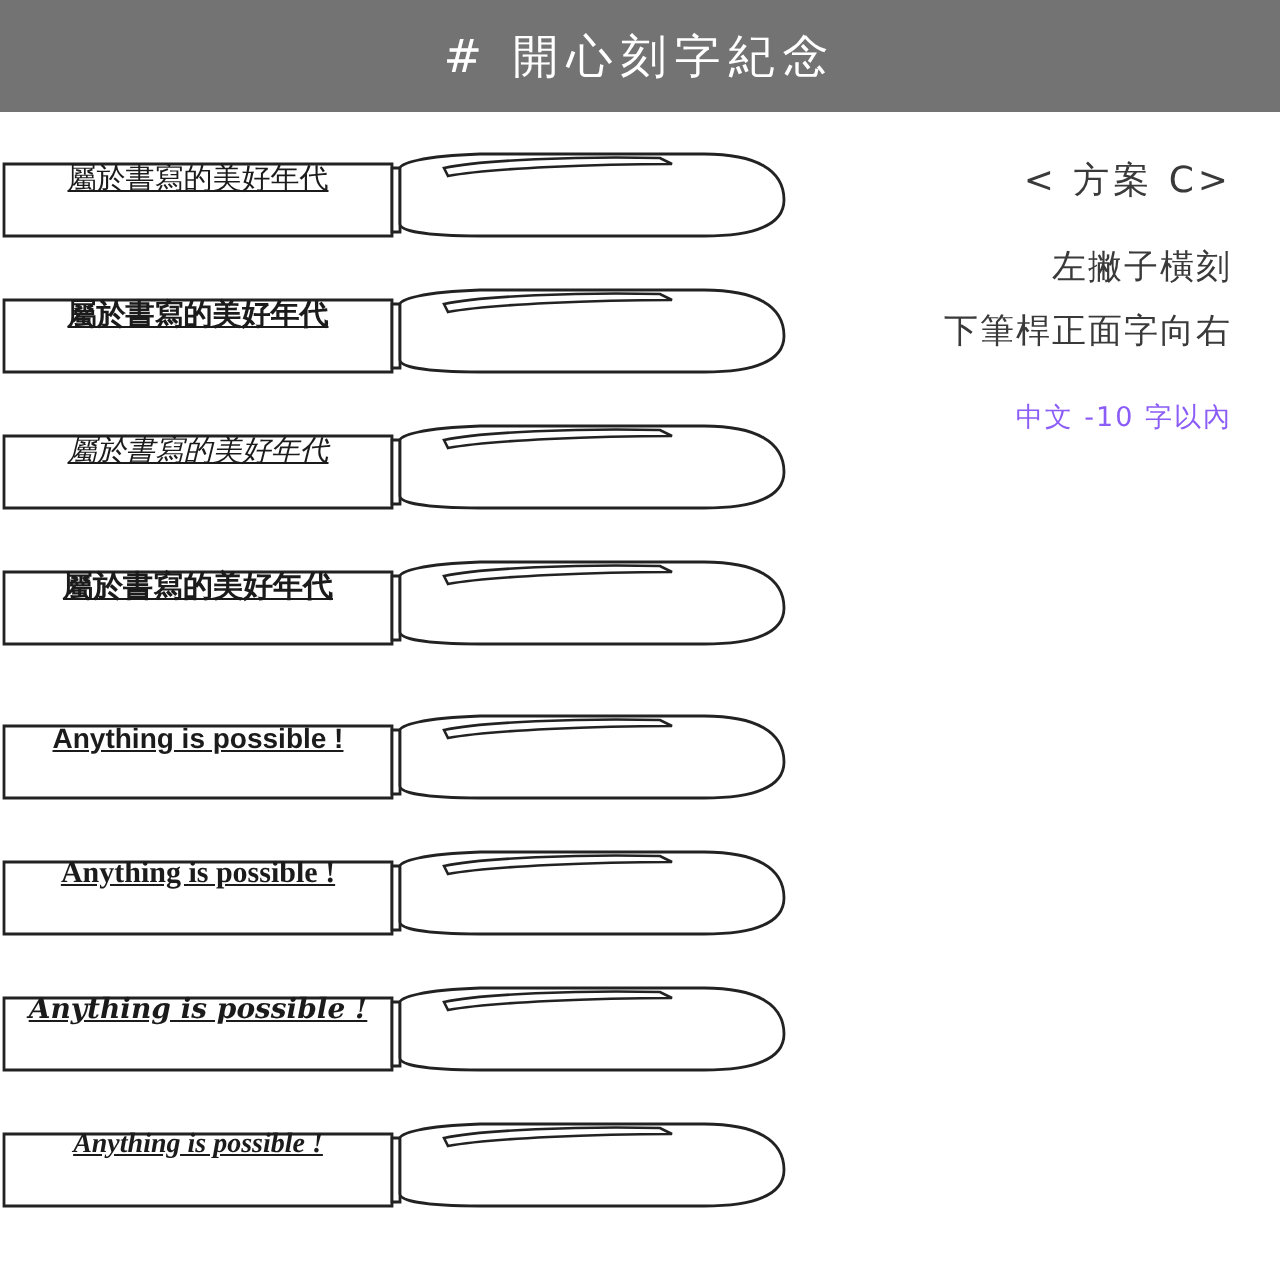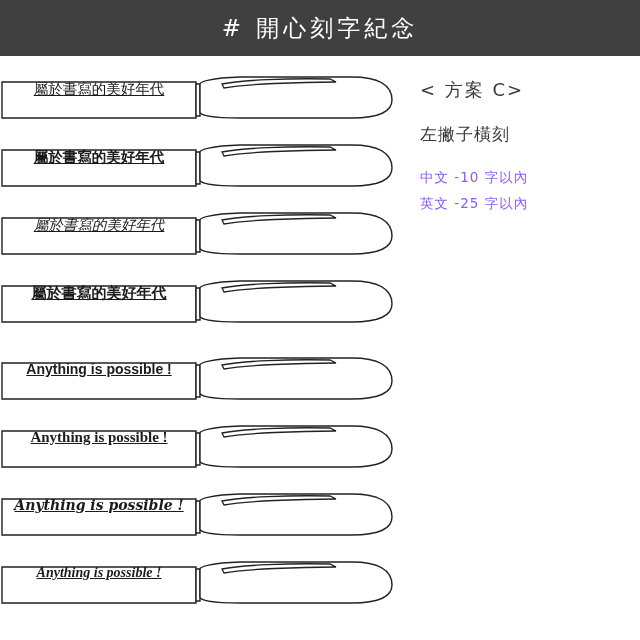--- a/index.html
+++ b/index.html
@@ -15,21 +15,21 @@
     position: relative;
   }
 
   
   #header-bar {
     position: absolute;
     left: 0;
     top: 0;
     width: 640px;
     height: 56px;
-    background: #404040;
+    background: #737373;
     display: flex;
     align-items: center;
     justify-content: center;
   }
   #header-title {
     color: #ffffff;
     font-size: 23px;
     letter-spacing: 4px;
     font-family: "DejaVu Sans", sans-serif;
     font-weight: 400;
@@ -83,21 +83,21 @@
   .eng-en-2 { font-family: "Liberation Serif", serif; font-weight: 700; font-size: 15px; }
   .eng-en-3 { font-family: "DejaVu Serif", serif; font-weight: 700; font-style: italic; font-size: 14px; }
   .eng-en-4 { font-family: "Liberation Serif", serif; font-weight: 700; font-style: italic; font-size: 14px; }
 
   
   #info-panel {
     position: absolute;
     right: 24px;
     top: 22px;
     width: 196px;
-    text-align: left;
+    text-align: right;
     color: #3a3a3a;
   }
   #plan-label {
     font-size: 18px;
     letter-spacing: 2px;
     font-family: "DejaVu Sans", sans-serif;
     margin-bottom: 16px;
   }
   .info-line-main {
     font-size: 17px;
@@ -206,19 +206,19 @@
         <path d="M222,24 C240,20 290,18 330,19 L336,22 C300,22 245,24 224,28 Z" fill="#ffffff" stroke="#222" stroke-width="1.3"></path>
       </svg>
       <div class="engrave-text eng-en-4">Anything is possible !</div>
     </div>
 
   </div>
 
   <div id="info-panel">
     <div id="plan-label">&lt; 方案 C&gt;</div>
     <div class="info-line-main">左撇子橫刻</div>
+    <div class="info-line-main">下筆桿正面字向右</div>
     <div id="info-notes">
       <div class="info-line-note">中文 -10 字以內</div>
-      <div class="info-line-note">英文 -25 字以內</div>
     </div>
   </div>
 
 </div>
 
 </body></html>

